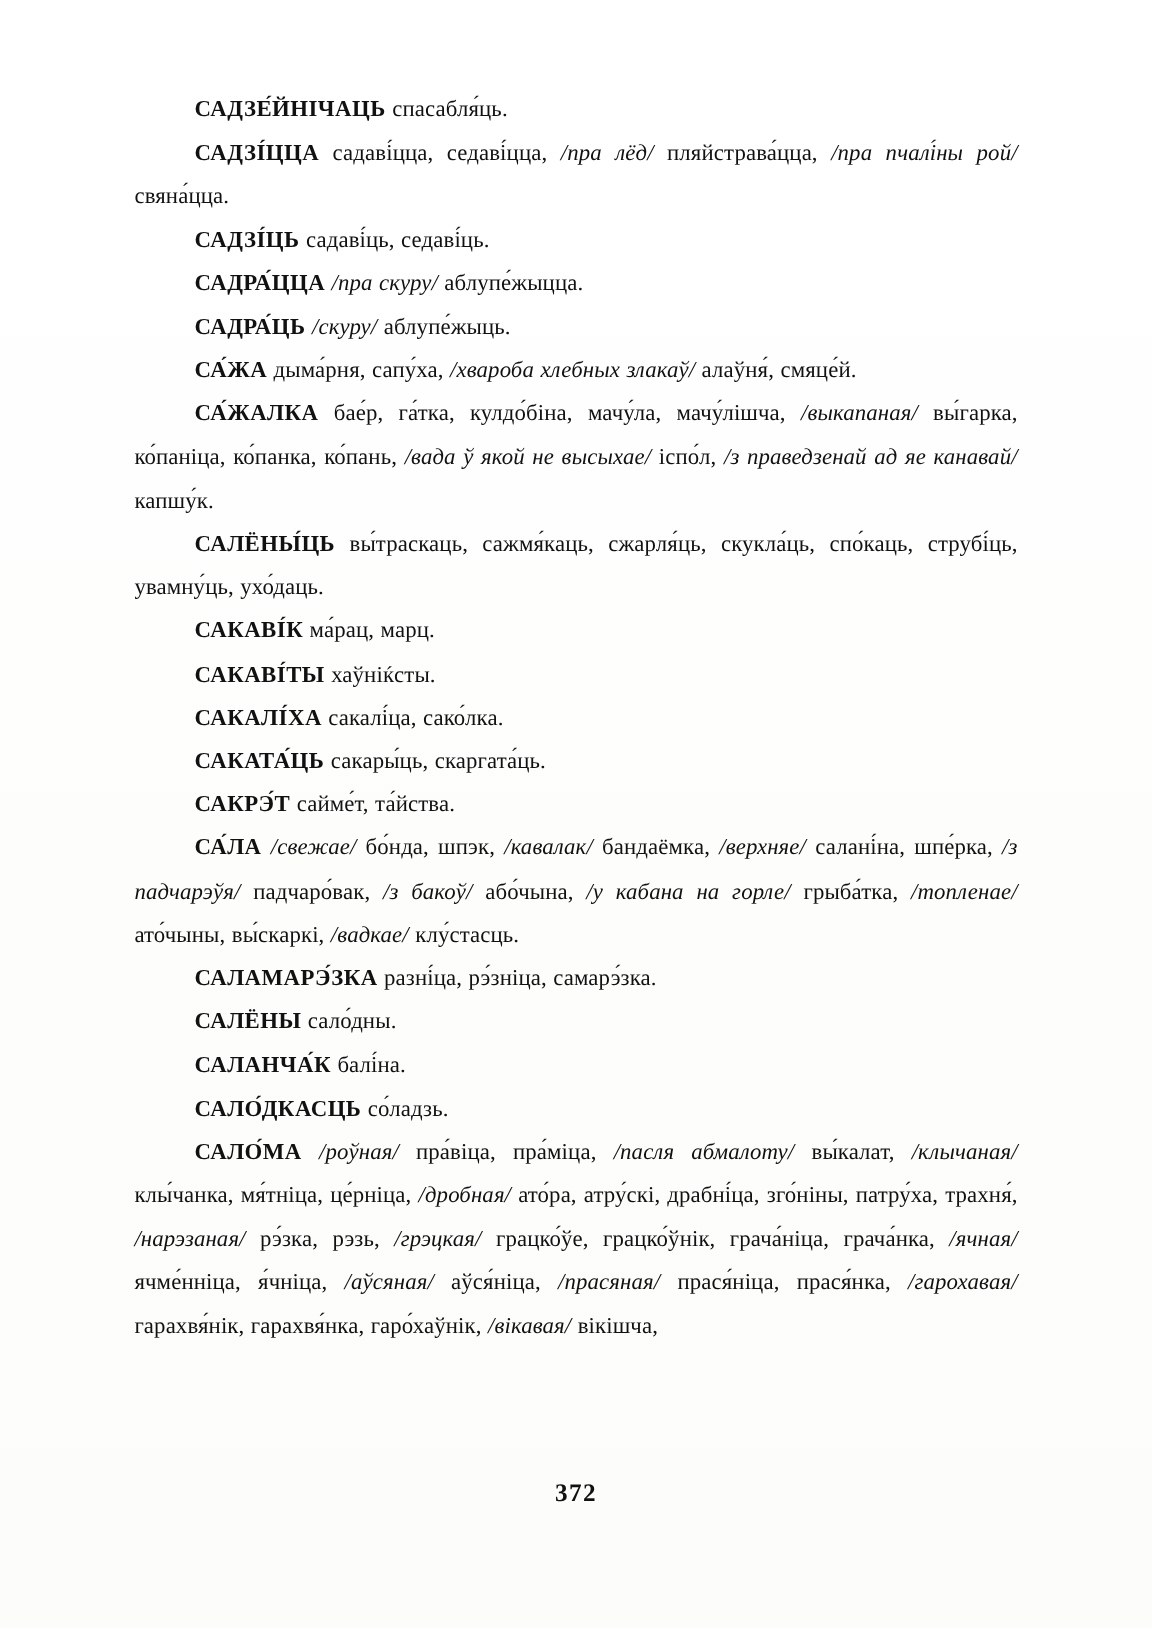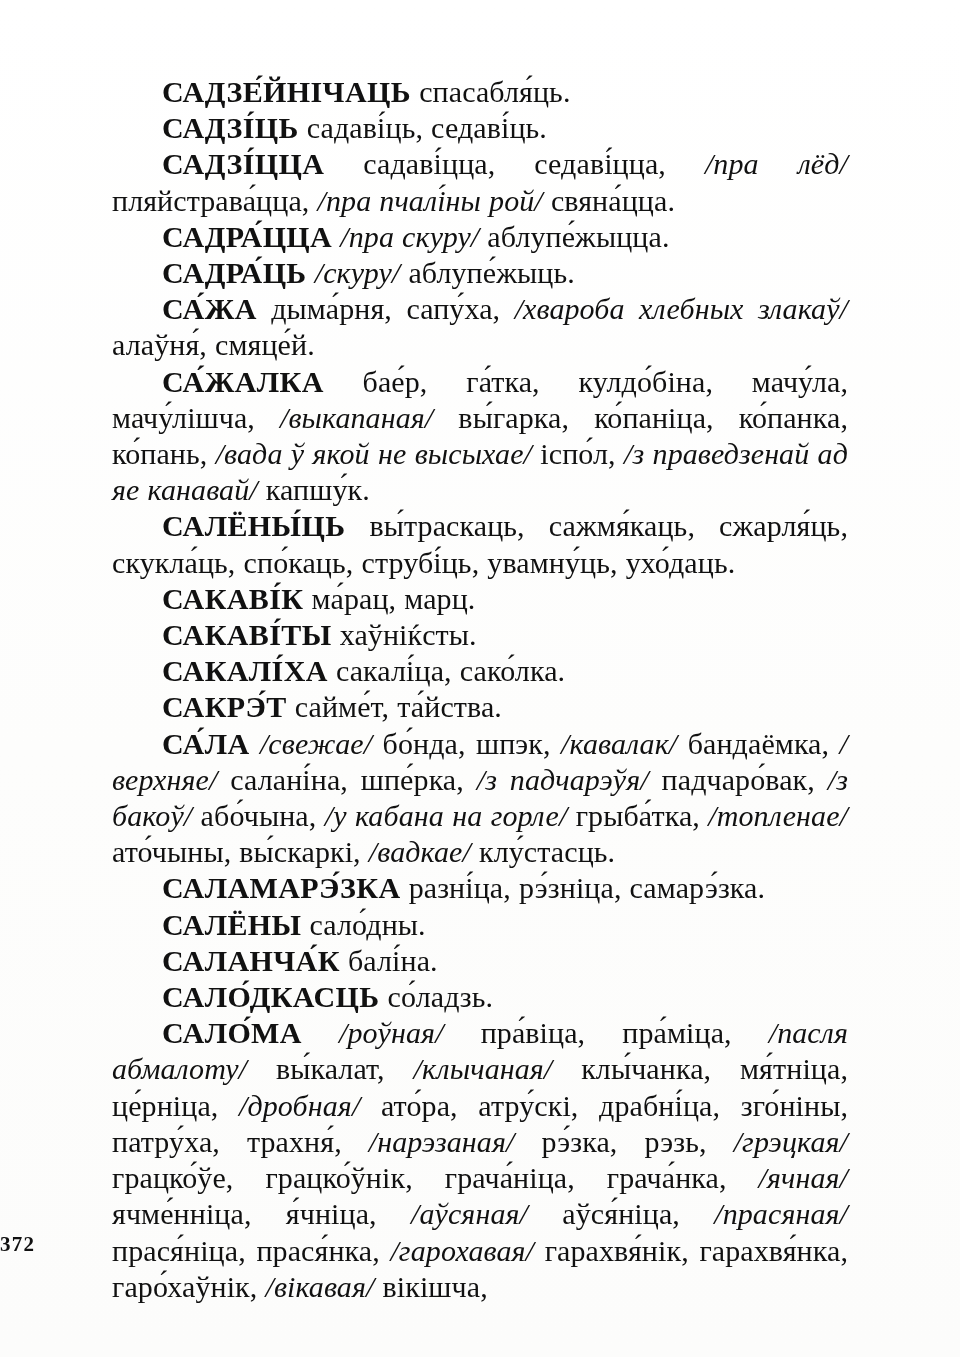--- a/index.html
+++ b/index.html
@@ -31,21 +31,21 @@
     top: 74px;
     width: 736px;
   }
 
   .entry {
     margin: 0;
     padding: 0;
     text-indent: 50px;
     text-align: justify;
     text-justify: inter-word;
-    font-size: 30px;
+    font-size: 19px;
     line-height: 36.2px;
     letter-spacing: 0.1px;
     word-spacing: 0.5px;
     -webkit-font-smoothing: none;
   }
 
   
   .hw {
     font-weight: 700;
     letter-spacing: 0.4px;
@@ -64,20 +64,21 @@
   }
 
   
   .entry:last-of-type { }
 
   #page-number {
     position: absolute;
     left: 0;
     top: 1232px;
     width: 960px;
+    text-align: center;
     font-size: 21px;
     font-weight: 700;
     letter-spacing: 1.2px;
     font-family: "Liberation Serif", "DejaVu Serif", serif;
   }
 
   
   #paper-tint {
     position: absolute;
     inset: 0;
@@ -87,30 +88,31 @@
 </style>
 </head>
 <body>
 
 <div id="page">
   <div id="paper-tint"></div>
 
   <div id="text-column">
 
   <p class="entry"><span class="hw">САДЗЕ́ЙНІЧАЦЬ</span><span class="entry-body"><span class="syn"> спасабля́ць.</span></span></p>
+      <p class="entry"><span class="hw">САДЗІ́ЦЦА</span><span class="entry-body"><span class="syn">  садаві́цца, седаві́цца,   </span><span class="q">/пра лёд/</span><span class="syn"> пляйстрава́цца, </span><span class="q">/пра пчалі́ны рой/</span><span class="syn">  свяна́цца.</span></span></p>
       <p class="entry"><span class="hw">САДЗІ́ЦЬ</span><span class="entry-body"><span class="syn"> садаві́ць, седаві́ць.</span></span></p>
-      <p class="entry"><span class="hw">САДЗІ́ЦЦА</span><span class="entry-body"><span class="syn">  садаві́цца, седаві́цца,   </span><span class="q">/пра лёд/</span><span class="syn"> пляйстрава́цца, </span><span class="q">/пра пчалі́ны рой/</span><span class="syn">  свяна́цца.</span></span></p>
       <p class="entry"><span class="hw">САДРА́ЦЦА</span><span class="entry-body"><span class="syn"> </span><span class="q">/пра скуру/</span><span class="syn">  аблупе́жыцца.</span></span></p>
       <p class="entry"><span class="hw">САДРА́ЦЬ</span><span class="entry-body"><span class="syn"> </span><span class="q">/скуру/</span><span class="syn">  аблупе́жыць.</span></span></p>
       <p class="entry"><span class="hw">СА́ЖА</span><span class="entry-body"><span class="syn">  дыма́рня, сапу́ха,  </span><span class="q">/хвароба хлебных злакаў/</span><span class="syn"> алаўня́, смяце́й.</span></span></p>
       <p class="entry"><span class="hw">СА́ЖАЛКА</span><span class="entry-body"><span class="syn"> бае́р, га́тка, кулдо́біна, мачу́ла, мачу́лішча, </span><span class="q">/выкапаная/</span><span class="syn">  вы́гарка, ко́паніца, ко́панка, ко́пань, </span><span class="q">/вада ў якой не высыхае/</span><span class="syn">  іспо́л,  </span><span class="q">/з праведзенай ад яе канавай/</span><span class="syn"> капшу́к.</span></span></p>
       <p class="entry"><span class="hw">САЛЁНЫ́ЦЬ</span><span class="entry-body"><span class="syn"> вы́траскаць, сажмя́каць, сжарля́ць, скукла́ць, спо́каць, струбі́ць, увамну́ць, ухо́даць.</span></span></p>
       <p class="entry"><span class="hw">САКАВІ́К</span><span class="entry-body"><span class="syn"> ма́рац, марц.</span></span></p>
       <p class="entry"><span class="hw">САКАВІ́ТЫ</span><span class="entry-body"><span class="syn"> хаўніќсты.</span></span></p>
       <p class="entry"><span class="hw">САКАЛІ́ХА</span><span class="entry-body"><span class="syn"> сакалі́ца, сако́лка.</span></span></p>
+      <p class="entry"><span class="hw">САКАТА́ЦЬ</span><span class="entry-body"><span class="syn"> сакары́ць, скаргата́ць.</span></span></p>
       <p class="entry"><span class="hw">САКРЭ́Т</span><span class="entry-body"><span class="syn"> сайме́т, та́йства.</span></span></p>
       <p class="entry"><span class="hw">СА́ЛА</span><span class="entry-body"><span class="syn"> </span><span class="q">/свежае/</span><span class="syn">  бо́нда, шпэк,  </span><span class="q">/кавалак/</span><span class="syn">  бандаёмка, </span><span class="q">/верхняе/</span><span class="syn">  салані́на, шпе́рка,  </span><span class="q">/з падчарэўя/</span><span class="syn">  падчаро́вак, </span><span class="q">/з бакоў/</span><span class="syn">   або́чына,   </span><span class="q">/у кабана на горле/</span><span class="syn">   грыба́тка, </span><span class="q">/топленае/</span><span class="syn">  ато́чыны, вы́скаркі,  </span><span class="q">/вадкае/</span><span class="syn">  клу́стасць.</span></span></p>
       <p class="entry"><span class="hw">САЛАМАРЭ́ЗКА</span><span class="entry-body"><span class="syn"> разні́ца, рэ́зніца, самарэ́зка.</span></span></p>
       <p class="entry"><span class="hw">САЛЁНЫ</span><span class="entry-body"><span class="syn"> сало́дны.</span></span></p>
       <p class="entry"><span class="hw">САЛАНЧА́К</span><span class="entry-body"><span class="syn"> балі́на.</span></span></p>
       <p class="entry"><span class="hw">САЛО́ДКАСЦЬ</span><span class="entry-body"><span class="syn"> со́ладзь.</span></span></p>
       <p class="entry"><span class="hw">САЛО́МА</span><span class="entry-body"><span class="syn">  </span><span class="q">/роўная/</span><span class="syn">   пра́віца, пра́міца,   </span><span class="q">/пасля абмалоту/</span><span class="syn">  вы́калат, </span><span class="q">/клычаная/</span><span class="syn">  клы́чанка, мя́тніца, це́рніца, </span><span class="q">/дробная/</span><span class="syn">  ато́ра, атру́скі, драбні́ца, зго́ніны, патру́ха, трахня́, </span><span class="q">/нарэзаная/</span><span class="syn">  рэ́зка, рэзь,  </span><span class="q">/грэцкая/</span><span class="syn">  грацко́ўе, грацко́ўнік, грача́ніца, грача́нка, </span><span class="q">/ячная/</span><span class="syn">  ячме́нніца, я́чніца, </span><span class="q">/аўсяная/</span><span class="syn"> аўся́ніца,  </span><span class="q">/прасяная/</span><span class="syn">  прася́ніца, прася́нка,  </span><span class="q">/гарохавая/</span><span class="syn"> гарахвя́нік, гарахвя́нка, гаро́хаўнік,  </span><span class="q">/вікавая/</span><span class="syn">  вікішча,</span></span></p>
     </div>
 
   <div id="page-number">372</div>

